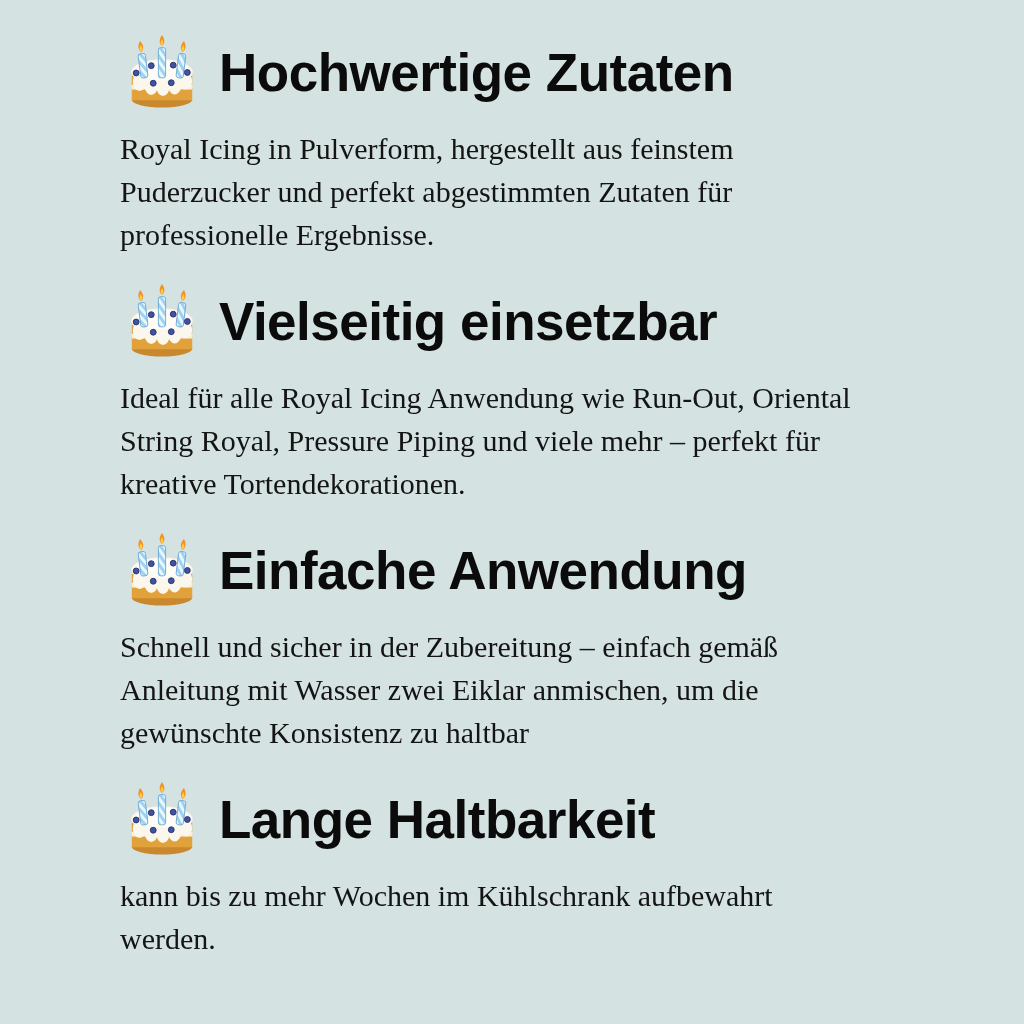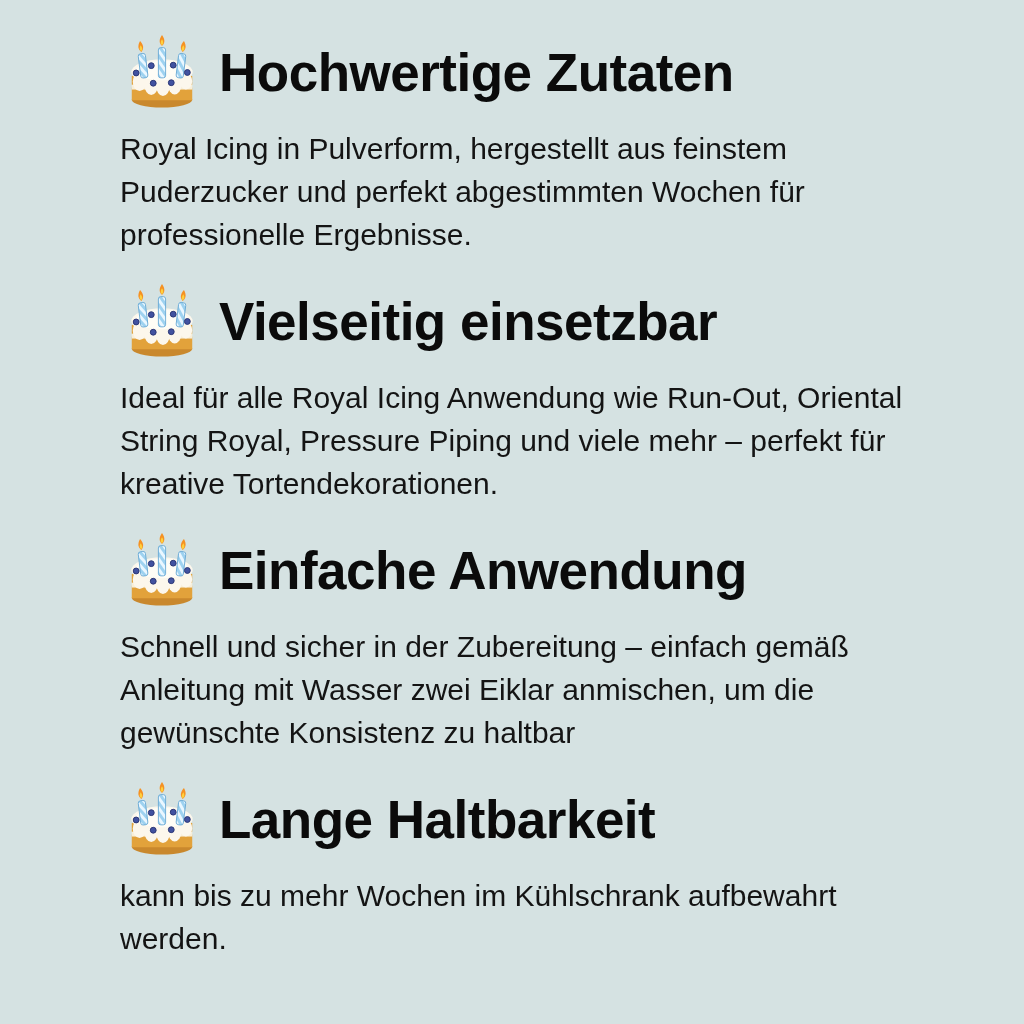--- a/index.html
+++ b/index.html
@@ -33,21 +33,21 @@
     letter-spacing: -0.5px;
     color: #0b0b0b;
     white-space: nowrap;
   }
   .feature-text {
     margin: 0;
     font-size: 30px;
     line-height: 43px;
     color: #141414;
   }
-  .feature-text .line { display: block; white-space: nowrap; }
+  .feature-text .line { display: block; white-space: nowrap; font-family: Liberation Serif, serif; }
   .svg-defs { position: absolute; width: 0; height: 0; overflow: hidden; }
 </style>
 </head>
 <body>
 
 <svg class="svg-defs" aria-hidden="true">
   <defs>
     <pattern id="candle-stripes" width="6" height="6" patternUnits="userSpaceOnUse" patternTransform="rotate(-35)">
       <rect width="6" height="6" fill="#9ed2f0"></rect>
       <rect width="3" height="6" fill="#eaf7ff"></rect>
@@ -99,21 +99,21 @@
     <div class="feature-header">
       <span class="cake-icon">
         <svg viewBox="0 0 80 80">
             <use href="#cake-emoji"></use>
           </svg>
       </span>
       <h2 class="feature-heading">Hochwertige Zutaten</h2>
     </div>
     <p class="feature-text">
       <span class="line">Royal Icing in Pulverform, hergestellt aus feinstem</span>
-      <span class="line">Puderzucker und perfekt abgestimmten Wochen für</span>
+      <span class="line">Puderzucker und perfekt abgestimmten Zutaten für</span>
       <span class="line">professionelle Ergebnisse.</span>
     </p>
   </section>
 
   <section class="feature">
     <div class="feature-header">
       <span class="cake-icon">
         <svg viewBox="0 0 80 80">
             <use href="#cake-emoji"></use>
           </svg>

